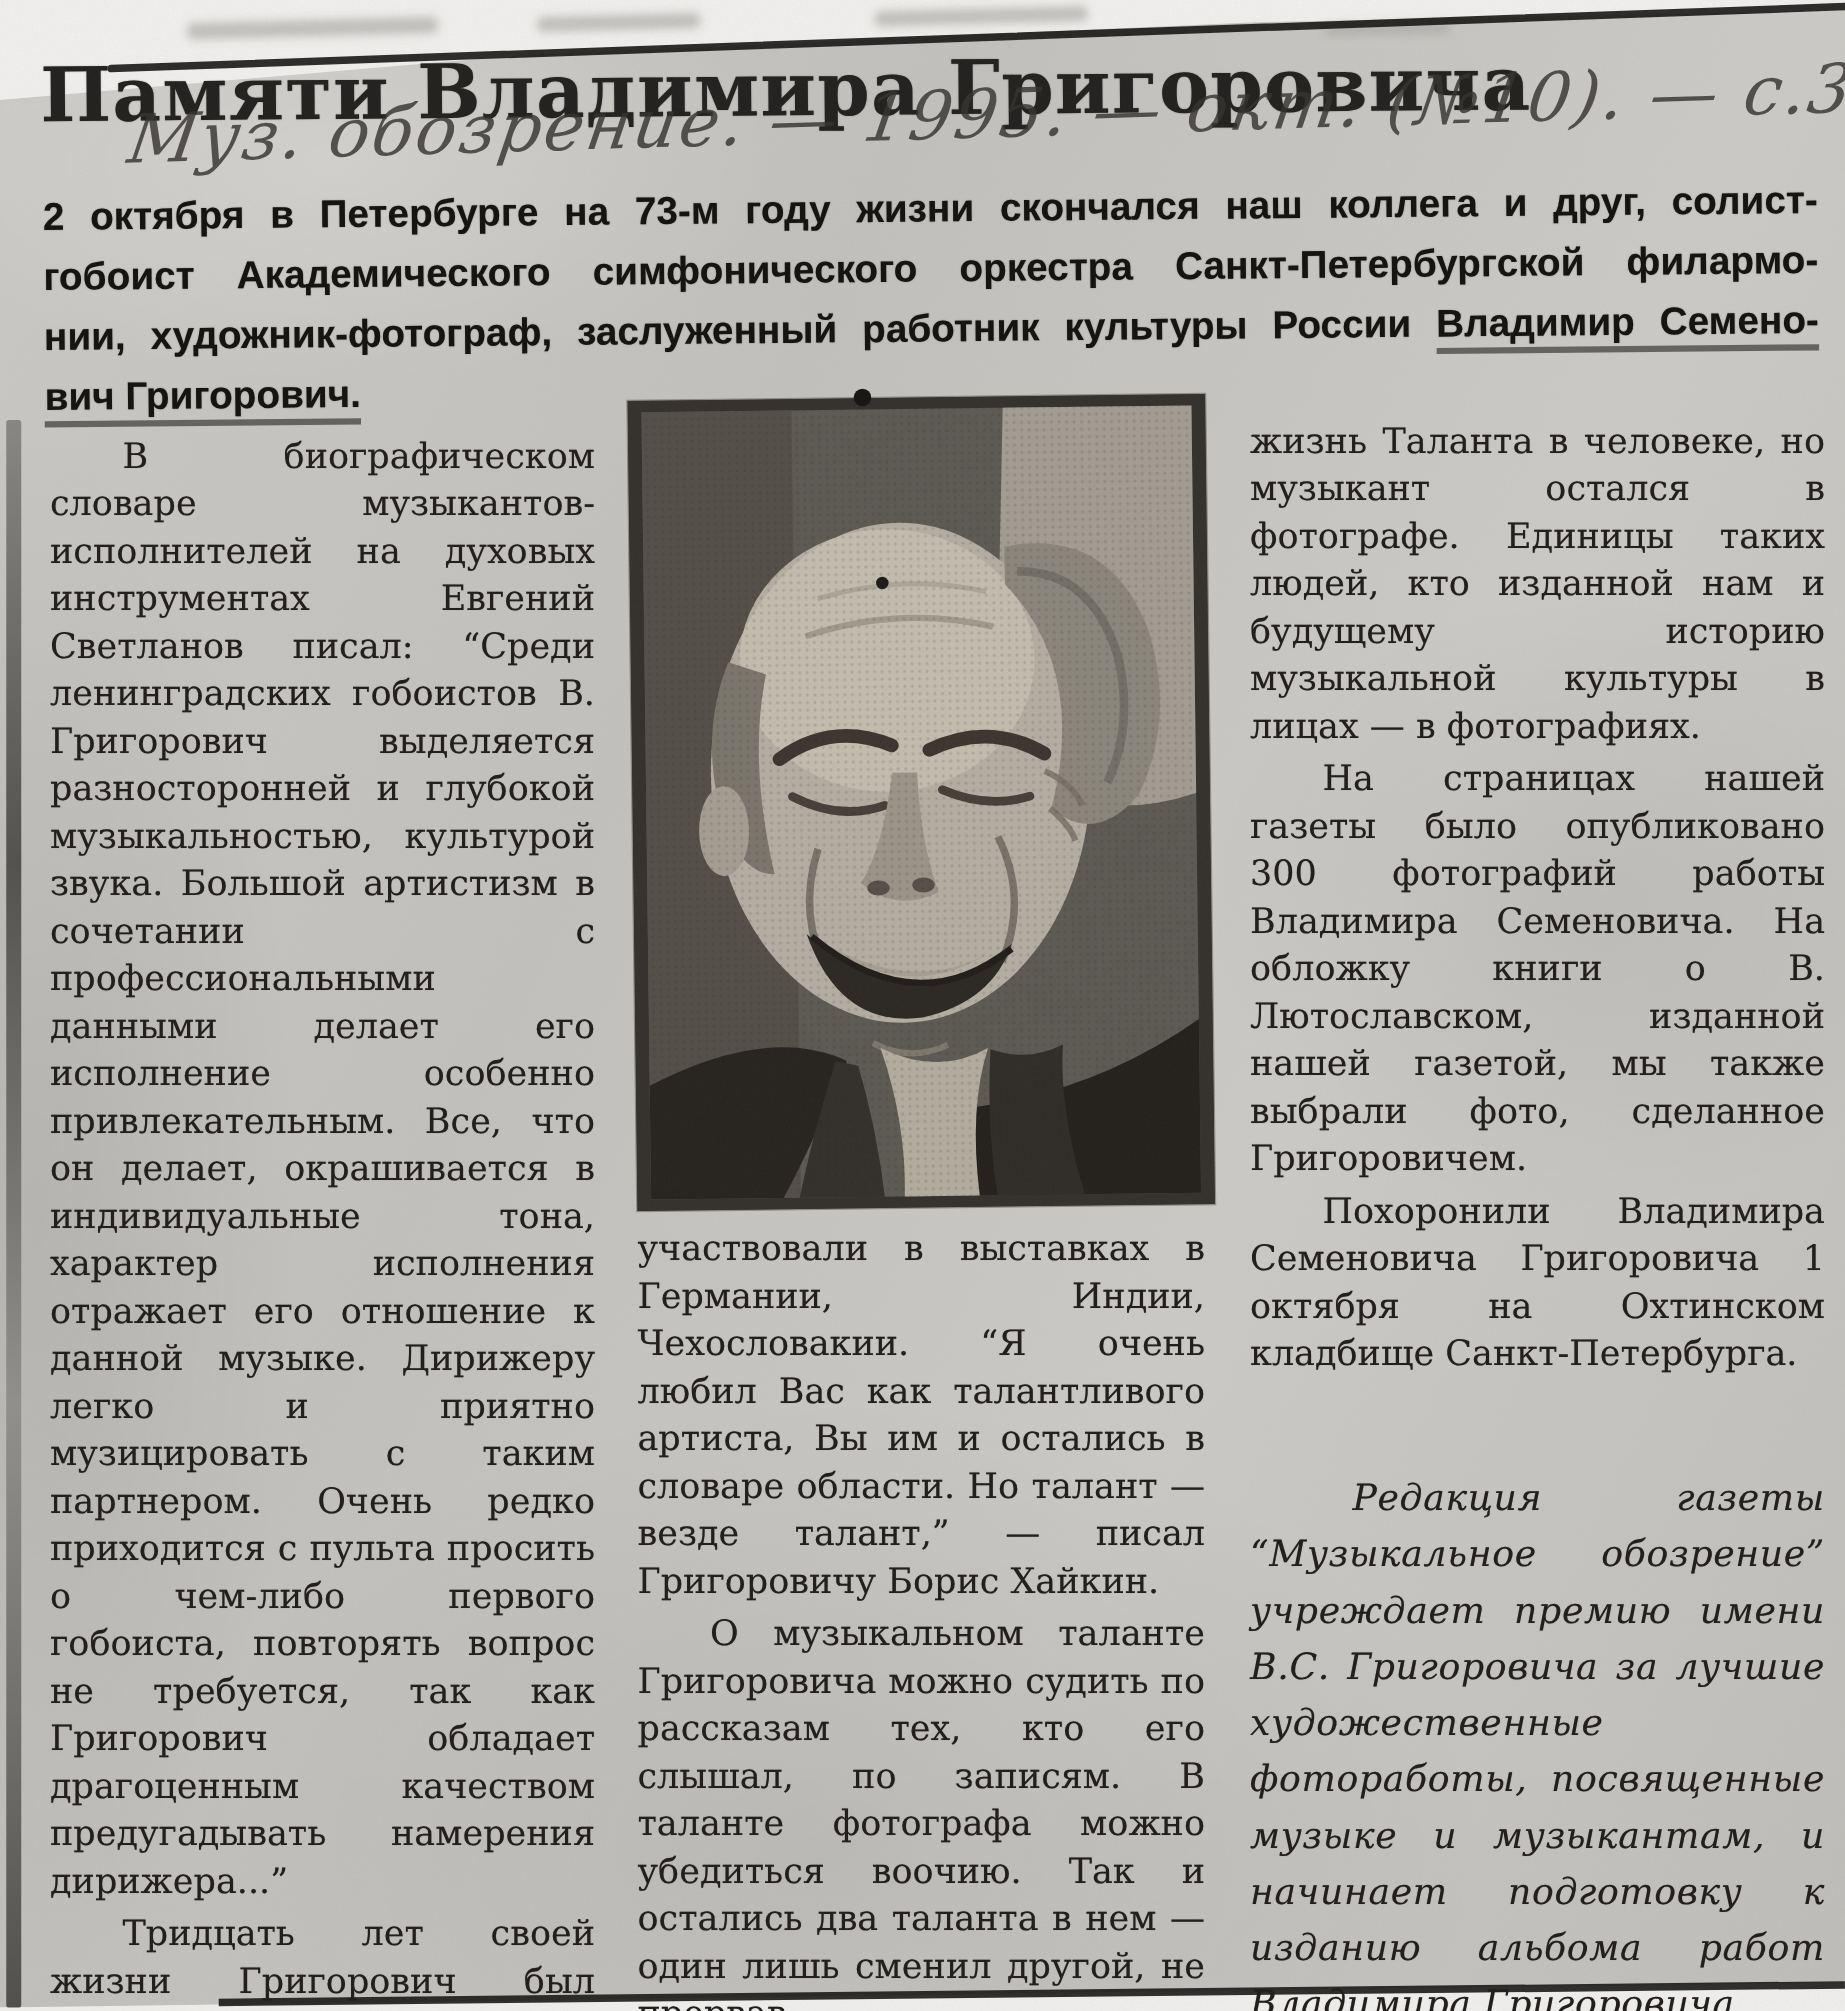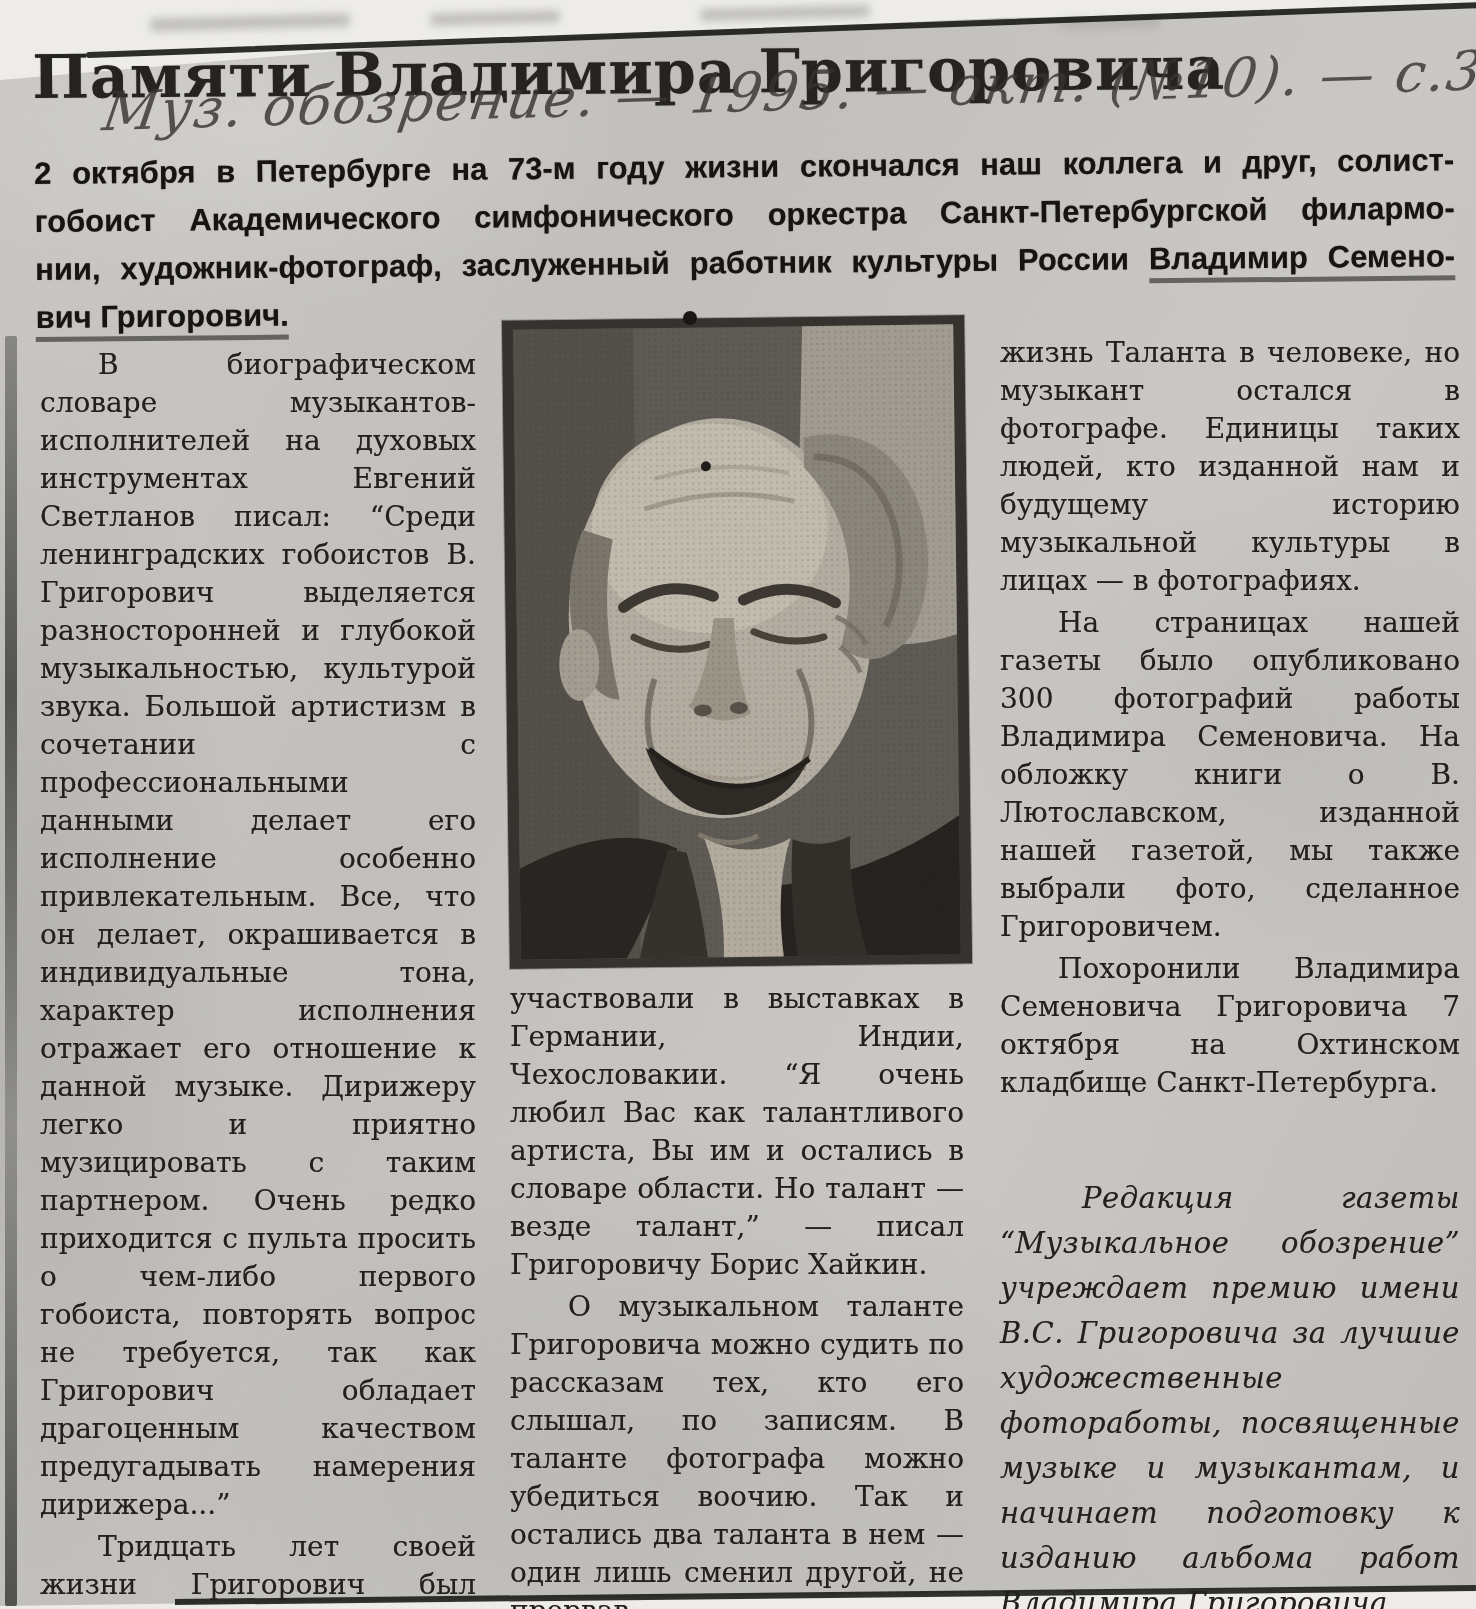--- a/index.html
+++ b/index.html
@@ -211,21 +211,21 @@
     </div>
     <p>участвовали в выставках в Германии, Индии, Чехословакии. “Я очень любил Вас как талантливого артиста, Вы им и остались в словаре области. Но талант — везде талант,” — писал Григоровичу Борис Хайкин.</p>
     <p class="indent">О музыкальном таланте Григоровича можно судить по рассказам тех, кто его слышал, по записям. В таланте фотографа можно убедиться воочию. Так и остались два таланта в нем — один лишь сменил другой, не прервав</p>
   </div>
 
   <div class="pin-dot"></div>
 
   <div class="col col-right">
     <p>жизнь Таланта в человеке, но музыкант остался в фотографе. Единицы таких людей, кто изданной нам и будущему историю музыкальной культуры в лицах — в фотографиях.</p>
     <p class="indent">На страницах нашей газеты было опубликовано 300 фотографий работы Владимира Семеновича. На обложку книги о В. Лютославском, изданной нашей газетой, мы также выбрали фото, сделанное Григоровичем.</p>
-    <p class="indent">Похоронили Владимира Семеновича Григоровича 7 октября на Охтинском кладбище Санкт-Петербурга.</p>
+    <p class="indent">Похоронили Владимира Семеновича Григоровича 1 октября на Охтинском кладбище Санкт-Петербурга.</p>
     <p class="indent editorial">Редакция газеты “Музыкальное обозрение” учреждает премию имени В.С. Григоровича за лучшие художественные фотоработы, посвященные музыке и музыкантам, и начинает подготовку к изданию альбома работ Владимира Григоровича.</p>
   </div>
 
   <svg class="grain" width="1476" height="1609" xmlns="http://www.w3.org/2000/svg">
     <defs>
       <filter id="pgrain" x="0" y="0" width="100%" height="100%">
         <feTurbulence type="fractalNoise" baseFrequency="0.55" numOctaves="2" result="n"></feTurbulence>
         <feColorMatrix in="n" type="matrix" values="0 0 0 0 0.25  0 0 0 0 0.245  0 0 0 0 0.235  0 0 0 0.10 0"></feColorMatrix>
       </filter>
     </defs>

